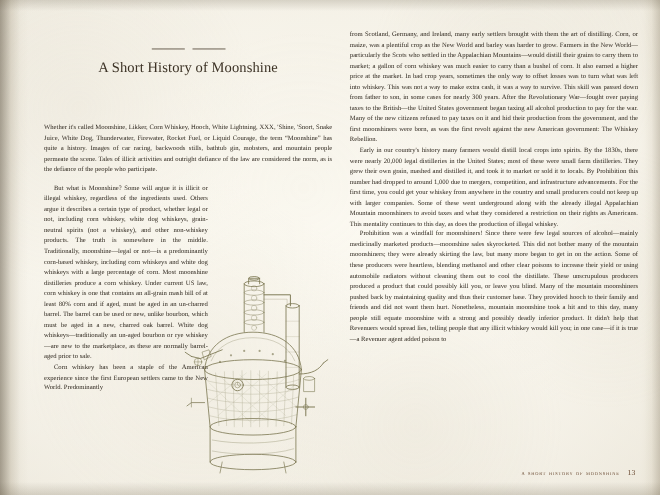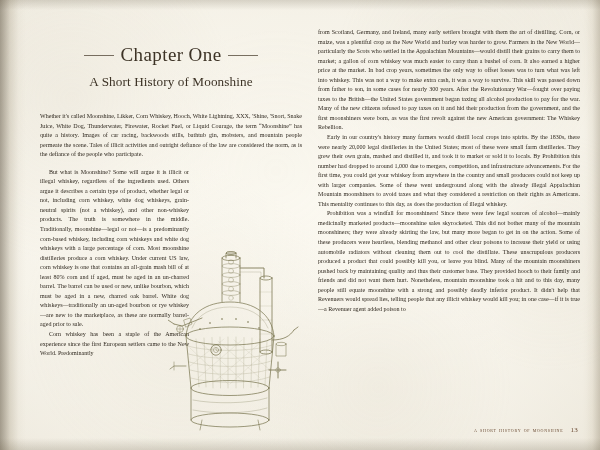--- a/index.html
+++ b/index.html
@@ -193,21 +193,20 @@
 
 <div id="page">
 
   <div id="paper-texture"></div>
 
   <div id="content">
 
     <div id="chapter-head">
       <div class="chapter-title-row">
         <span class="rule"></span>
-        <span id="chapter-title">Chapter One</span>
         <span class="rule"></span>
       </div>
       <div id="chapter-subtitle">A Short History of Moonshine</div>
     </div>
 
     <div id="left-column" class="column">
       <p>Whether it's called Moonshine, Likker, Corn Whiskey, Hooch, White Lightning, XXX, 'Shine, 'Snort, Snake Juice, White Dog, Thunderwater, Firewater, Rocket Fuel, or Liquid Courage, the term “Moonshine” has quite a history. Images of car racing, backwoods stills, bathtub gin, mobsters, and mountain people permeate the scene. Tales of illicit activities and outright defiance of the law are considered the norm, as is the defiance of the people who participate.</p>
       <p class="indent gap"><span id="still-float"></span><span>But what is Moonshine? Some will argue it is illicit or illegal whiskey, regardless of the ingredients used. Others argue it describes a certain type of product, whether legal or not, including corn whiskey, white dog whiskeys, grain-neutral spirits (not a whiskey), and other non-whiskey products. The truth is somewhere in the middle. Traditionally, moonshine—legal or not—is a predominantly corn-based whiskey, including corn whiskeys and white dog whiskeys with a large percentage of corn. Most moonshine distilleries produce a corn whiskey. Under current US law, corn whiskey is one that contains an all-grain mash bill of at least 80% corn and if aged, must be aged in an un-charred barrel. The barrel can be used or new, unlike bourbon, which must be aged in a new, charred oak barrel. White dog whiskeys—traditionally an un-aged bourbon or rye whiskey—are new to the marketplace, as these are normally barrel-aged prior to sale.</span></p>
       <p class="indent">Corn whiskey has been a staple of the American experience since the first European settlers came to the New World. Predominantly</p>
     </div>

